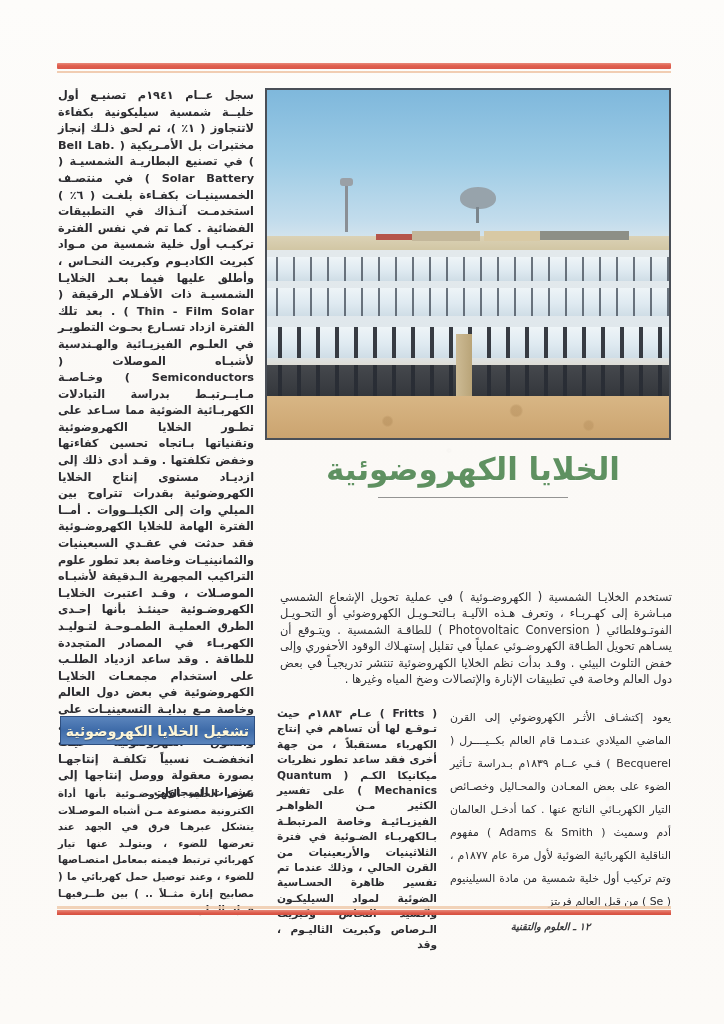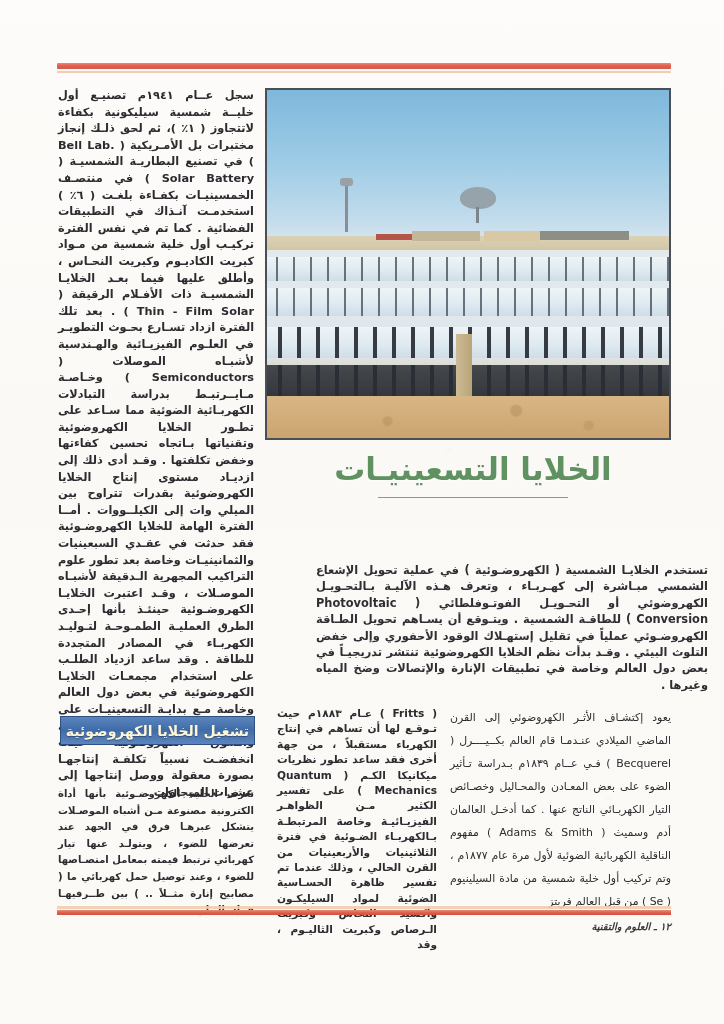--- a/index.html
+++ b/index.html
@@ -124,23 +124,23 @@
   }
   .title-sep{
     margin:9px auto 5px auto;width:190px;height:1px;background:#7a7a7a;opacity:.8;
   }
   .byline{
     font-size:14px;font-weight:700;color:#4a4a4a;direction:rtl;
   }
 
   
   .intro{
-    position:absolute;left:280px;top:562px;width:392px;
-    direction:rtl;text-align:justify;
-    font-size:11.4px;line-height:16.4px;color:#2f2f33;font-weight:700;margin-left:36px;
+    position:absolute;left:280px;top:589px;width:392px;
+    direction:rtl;text-align:justify;
+    font-size:11.4px;line-height:16.4px;color:#2f2f33;font-weight:400;
   }
 
   
   .col-left{
     position:absolute;left:58px;top:88px;width:196px;
     direction:rtl;text-align:justify;
     font-size:11.3px;line-height:16.6px;color:#2c2c30;font-weight:600;
   }
 
   
@@ -179,21 +179,21 @@
   }
 
   
   .foot-left{
     position:absolute;left:57px;top:921px;width:300px;
     direction:rtl;text-align:right;
     font-size:10.5px;font-weight:700;color:#3a3a3d;font-style:italic;
   }
   .foot-right{
     position:absolute;left:430px;top:921px;width:241px;
-    direction:rtl;text-align:right;
+    direction:rtl;text-align:center;
     font-size:10px;font-weight:700;color:#3a3a3d;font-style:italic;
   }
 </style>
 </head>
 <body>
 
 <div class="page"></div>
 <div class="sheet">
 
   <div class="rule-top">
@@ -223,21 +223,21 @@
     <div class="darkrow">
         <div class="ribs dark"></div>
       </div>
     <div class="pillar"></div>
     <div class="sandbot"></div>
   </div>
 
   <div class="col-left">سجل عــام ١٩٤١م تصنيـع أول خليــة شمسية سيليكونية بكفاءة لاتتجاوز ( ١٪ )، ثم لحق ذلـك إنجاز مختبرات بل الأمـريكية ( .Bell Lab ) في تصنيع البطاريـة الشمسيـة ( Solar Battery ) في منتصـف الخمسينيـات بكفـاءة بلغـت ( ٦٪ ) استخدمـت آنـذاك في التطبيقات الفضائية . كما تم في نفس الفترة تركيـب أول خلية شمسية من مـواد كبريت الكاديـوم وكبريت النحـاس ، وأطلق عليها فيما بعـد الخلايـا الشمسيـة ذات الأفـلام الرقيقة ( Thin - Film Solar ) . بعد تلك الفترة ازداد تسـارع بحـوث التطويـر في العلـوم الفيزيـائية والهـندسية لأشبـاه الموصلات ( Semiconductors ) وخـاصـة مـايــرتبـط بدراسة التبادلات الكهربـائية الضوئية مما سـاعد على تطـور الخلايا الكهروضوئية وتقنياتها بـاتجاه تحسين كفاءتها وخفض تكلفتها . وقـد أدى ذلك إلى ازديـاد مستوى إنتاج الخلايا الكهروضوئية بقدرات تتراوح بين الميلي وات إلى الكيلــووات . أمــا الفترة الهامة للخلايا الكهروضـوئية فقد حدثت في عقـدي السبعينيات والثمانينيـات وخاصة بعد تطور علوم التراكيب المجهرية الـدقيقة لأشبـاه الموصـلات ، وقـد اعتبرت الخلايـا الكهروضـوئية حينئـذ بأنها إحـدى الطرق العمليـة الطمـوحـة لتـوليـد الكهربـاء في المصادر المتجددة للطاقة . وقد ساعد ازدياد الطلـب على استخدام مجمعـات الخلايـا الكهروضوئية في بعض دول العالم وخاصة مـع بدايـة التسعينيـات على تحقيق تطـور ملموس في الصناعة والسوق الكهروضوئية حيـث انخفضـت نسبياً تكلفـة إنتاجهـا بصورة معقولة ووصل إنتاجها إلى عشرات الميجاوات .</div>
 
   <div class="title-wrap">
-    <div class="art-title">الخلايا التسعينيـات</div>
+    <div class="art-title">الخلايا الكهروضوئية</div>
     <div class="title-sep"></div>
   </div>
 
   <div class="intro">تستخدم الخلايـا الشمسية ( الكهروضـوئية ) في عملية تحويل الإشعاع الشمسي مبـاشرة إلى كهـربـاء ، وتعرف هـذه الآليـة بـالتحـويـل الكهروضوئي  أو التحـويـل الفوتـوفلطائي ( Photovoltaic Conversion ) للطاقـة الشمسية . ويتـوقع أن يسـاهم تحويل الطـاقة الكهروضـوئي عملياً في تقليل إستهـلاك الوقود الأحفوري وإلى خفض التلوث البيئي . وقـد بدأت نظم الخلايا الكهروضوئية تنتشر تدريجيـاً في بعض دول العالم وخاصة في تطبيقات الإنارة والإتصالات وضخ المياه وغيرها .</div>
 
   <div class="blue-head">
     <span>تشغيل الخلايا الكهروضوئية</span>
   </div>
 
   <div class="col-left-2">تعرف الخلية الكهروضـوئية بأنها أداة الكترونية مصنوعة مـن أشباه الموصـلات يتشكل عبرهـا فرق في الجهد عند تعرضها للضوء ، ويتولـد عنها تيار كهربائي ترتبط قيمته بمعامل امتصـاصها للضوء ، وعند توصيل حمل كهربائي ما ( مصابيح إنارة مثــلاً .. ) بين طــرفيهـا فــإن التيار</div>

